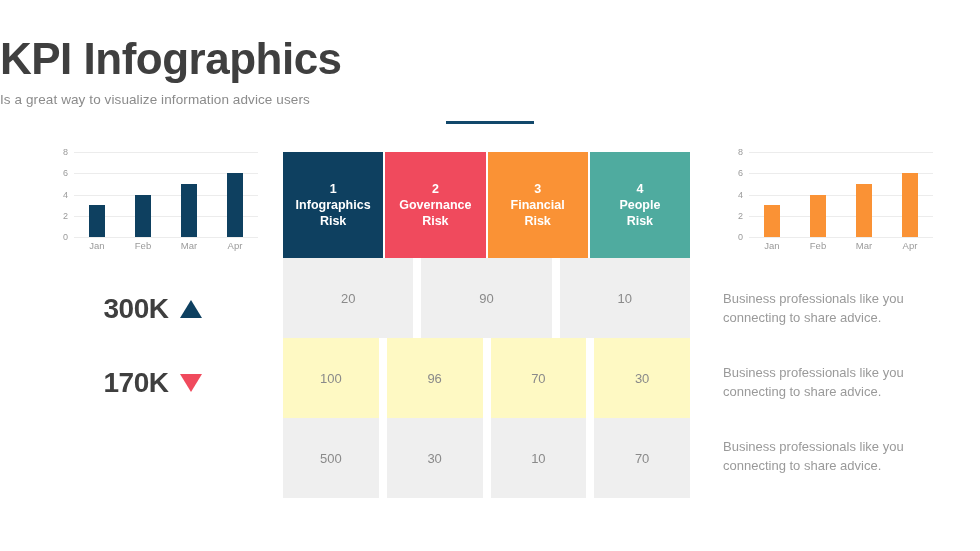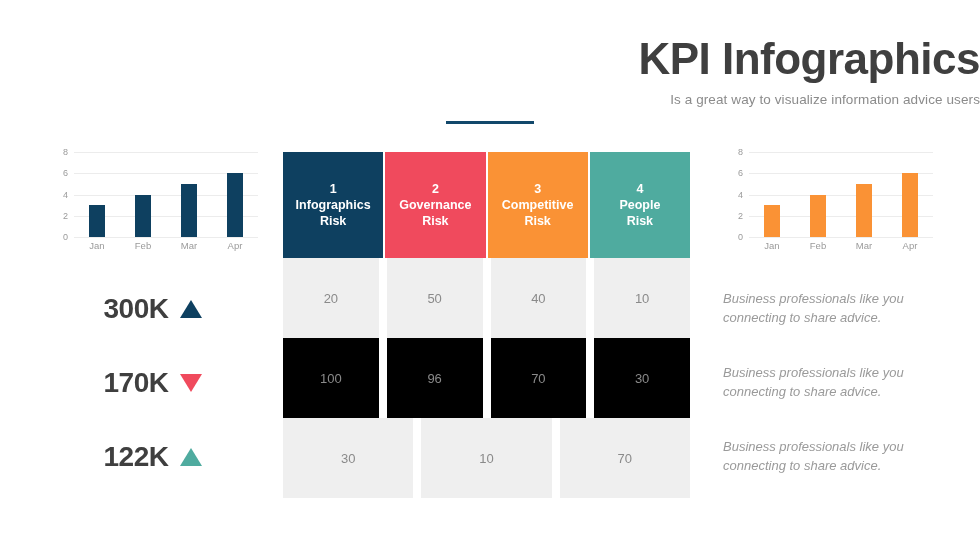--- a/index.html
+++ b/index.html
@@ -18,21 +18,21 @@
     height: 551px;
     background: #ffffff;
   }
 
   
   .header {
     position: absolute;
     top: 34px;
     left: 0;
     width: 980px;
-    text-align: right;
+    text-align: left;
   }
   .title {
     font-size: 44px;
     font-weight: bold;
     color: #3f3f3f;
     letter-spacing: -0.5px;
     line-height: 1.12;
   }
   .subtitle {
     margin-top: 9px;
@@ -171,21 +171,21 @@
     padding: 0 4px;
   }
   .th-num { font-size: 12.5px; font-weight: bold; }
 
   .trow {
     display: flex;
     gap: 8px;
     height: 80px;
   }
   .trow.shaded .td { background: #efefef; }
-  .trow.plain  .td { background: #000000; }
+  .trow.plain  .td { background: #fef9c3; }
   .td {
     flex: 1;
     display: flex;
     align-items: center;
     justify-content: center;
     font-size: 13px;
     color: #8a8a8a;
   }
 
   
@@ -197,21 +197,20 @@
   }
   .note-row {
     height: 74px;
     display: flex;
     align-items: center;
   }
   .note-text {
     font-size: 13px;
     line-height: 1.45;
     color: #9a9a9a;
-    font-style: italic;
   }
 </style>
 </head>
 <body>
 
 <div class="slide">
 
   <div class="header">
     <div class="title">KPI Infographics</div>
     <div class="subtitle">Is a great way to visualize information advice users</div>
@@ -290,63 +289,59 @@
 
   <div class="kpi-list">
       <div class="kpi-row">
         <div class="kpi-value">300K</div>
         <div class="tri tri-up" style="color: rgb(14, 64, 96);"></div>
       </div>
       <div class="kpi-row">
         <div class="kpi-value">170K</div>
         <div class="tri tri-down" style="color: rgb(240, 74, 93);"></div>
       </div>
-      <div class="kpi-row">
-        <div class="kpi-value">122K</div>
-        <div class="tri tri-up" style="color: rgb(79, 171, 159);"></div>
-      </div>
     </div>
 
   <div class="table">
     <div class="thead">
         <div class="th" style="background: rgb(14, 64, 96);">
           <div class="th-num">1</div>
           <div>Infographics</div>
           <div>Risk</div>
         </div>
         <div class="th" style="background: rgb(240, 74, 93);">
           <div class="th-num">2</div>
           <div>Governance</div>
           <div>Risk</div>
         </div>
         <div class="th" style="background: rgb(250, 146, 53);">
           <div class="th-num">3</div>
-          <div>Competitive</div>
+          <div>Financial</div>
           <div>Risk</div>
         </div>
         <div class="th" style="background: rgb(79, 171, 159);">
           <div class="th-num">4</div>
           <div>People</div>
           <div>Risk</div>
         </div>
       </div>
     <div>
         <div class="trow shaded">
           <div class="td">20</div>
-          <div class="td">50</div>
-          <div class="td">40</div>
+          <div class="td">90</div>
           <div class="td">10</div>
         </div>
         <div class="trow plain">
           <div class="td">100</div>
           <div class="td">96</div>
           <div class="td">70</div>
           <div class="td">30</div>
         </div>
         <div class="trow shaded">
+          <div class="td">500</div>
           <div class="td">30</div>
           <div class="td">10</div>
           <div class="td">70</div>
         </div>
       </div>
   </div>
 
   <div class="notes">
       <div class="note-row">
         <div class="note-text">Business professionals like you connecting to share advice.</div>

